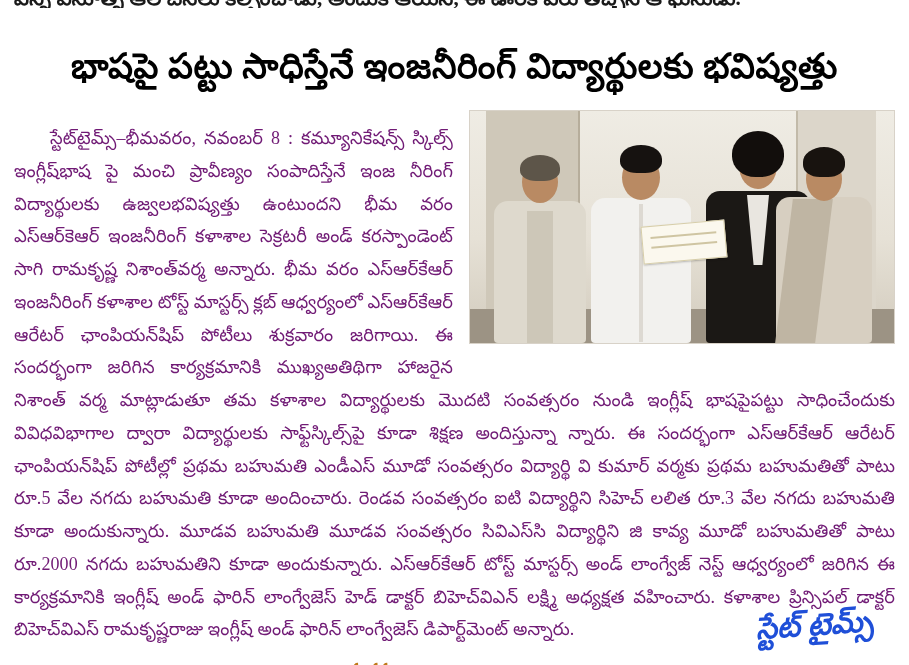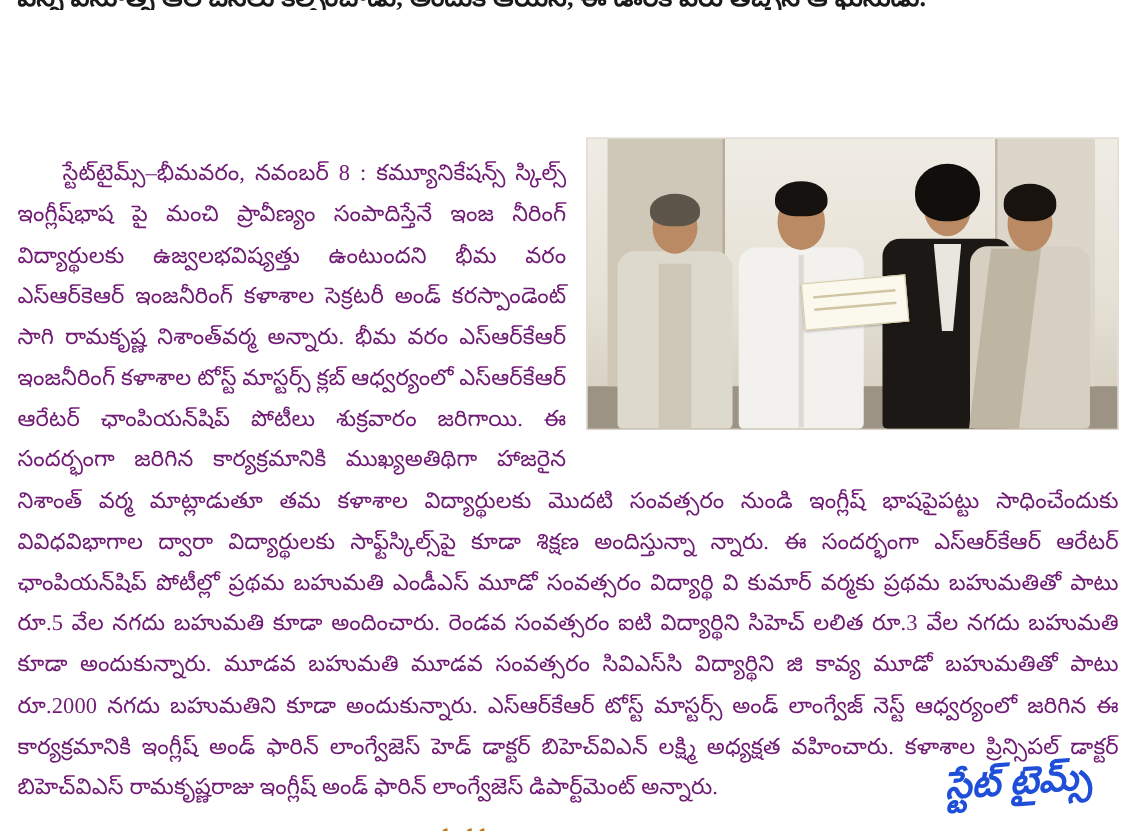--- a/index.html
+++ b/index.html
@@ -222,20 +222,21 @@
     white-space: nowrap;
   }
 </style>
 </head>
 <body>
 
 <div class="page">
 
   <div class="top-cutoff">ఎన్ని వినూత్న ఆలోచనలు కల్పించాడు, అందుకే ఆయన, ఈ ఊరికి పేరు తెచ్చిన ఆ ఘనుడు.</div>
 
+  <h1 class="headline">భాషపై పట్టు సాధిస్తేనే ఇంజనీరింగ్ విద్యార్థులకు భవిష్యత్తు</h1>
 
   <div class="body-wrap">
 
     <div class="photo">
       <div class="ph-wall"></div>
       <div class="ph-door"></div>
       <div class="ph-panel"></div>
 
       <div class="person p1">
         <div class="torso"></div>

